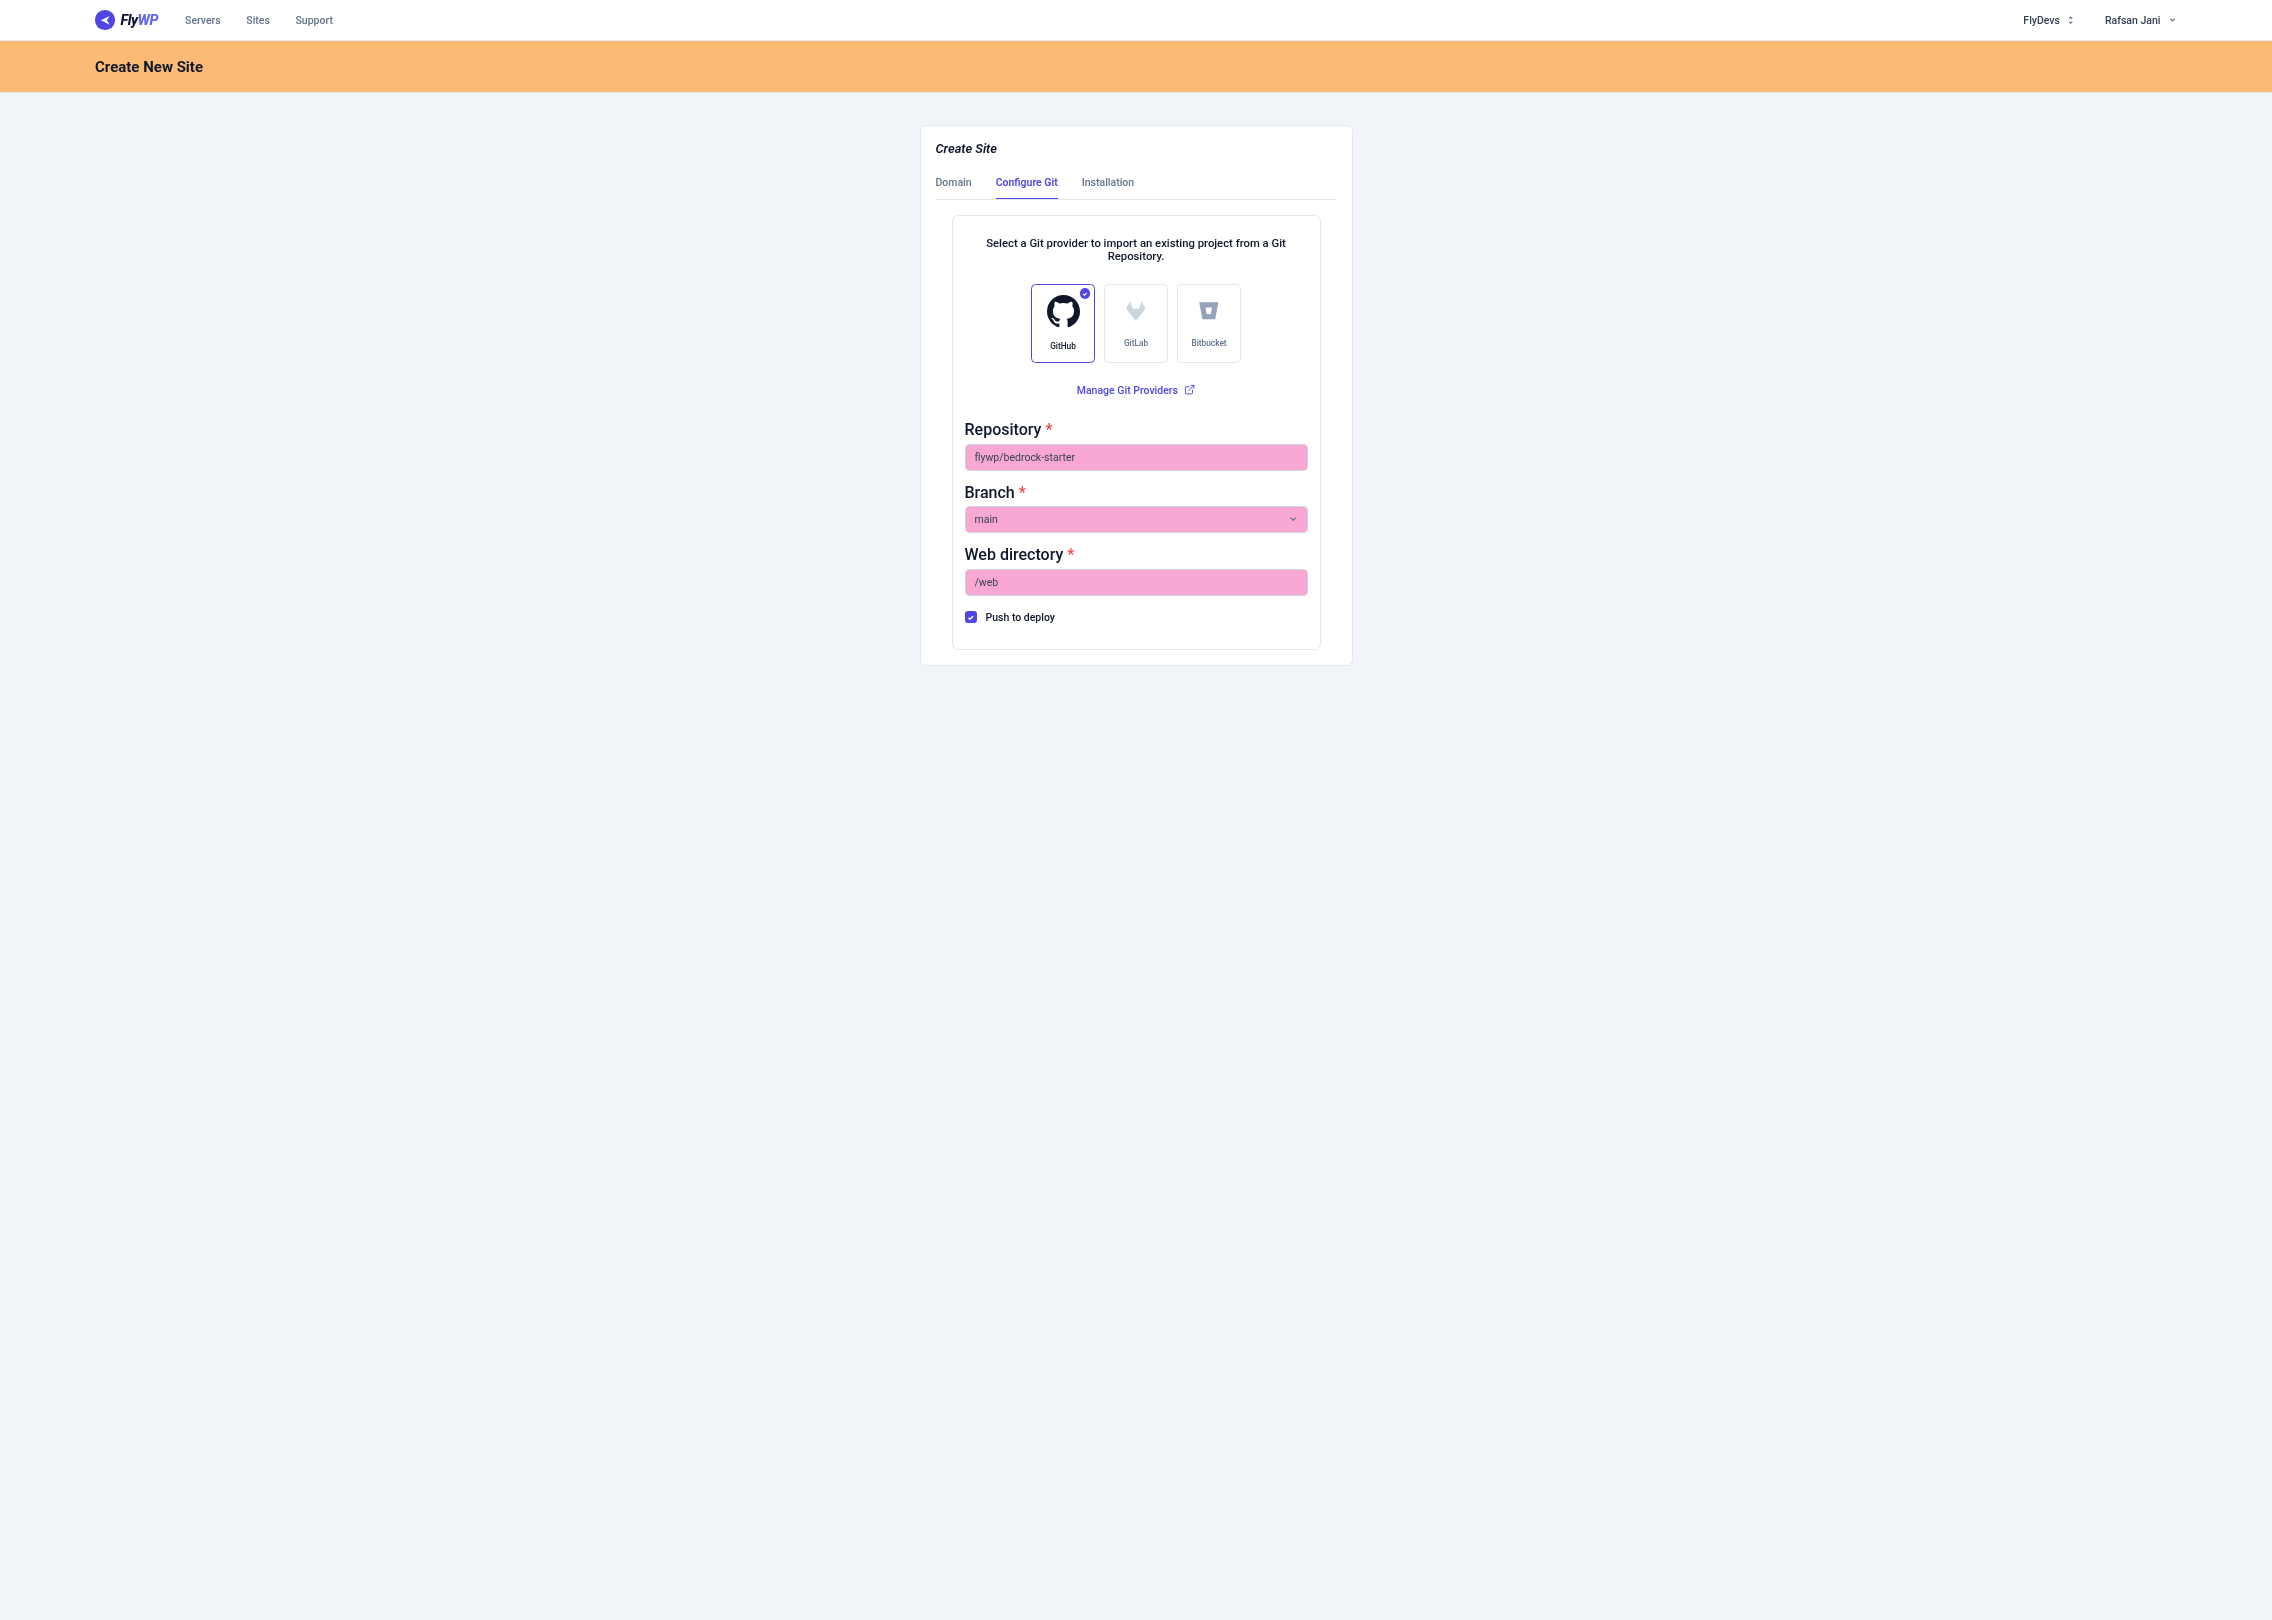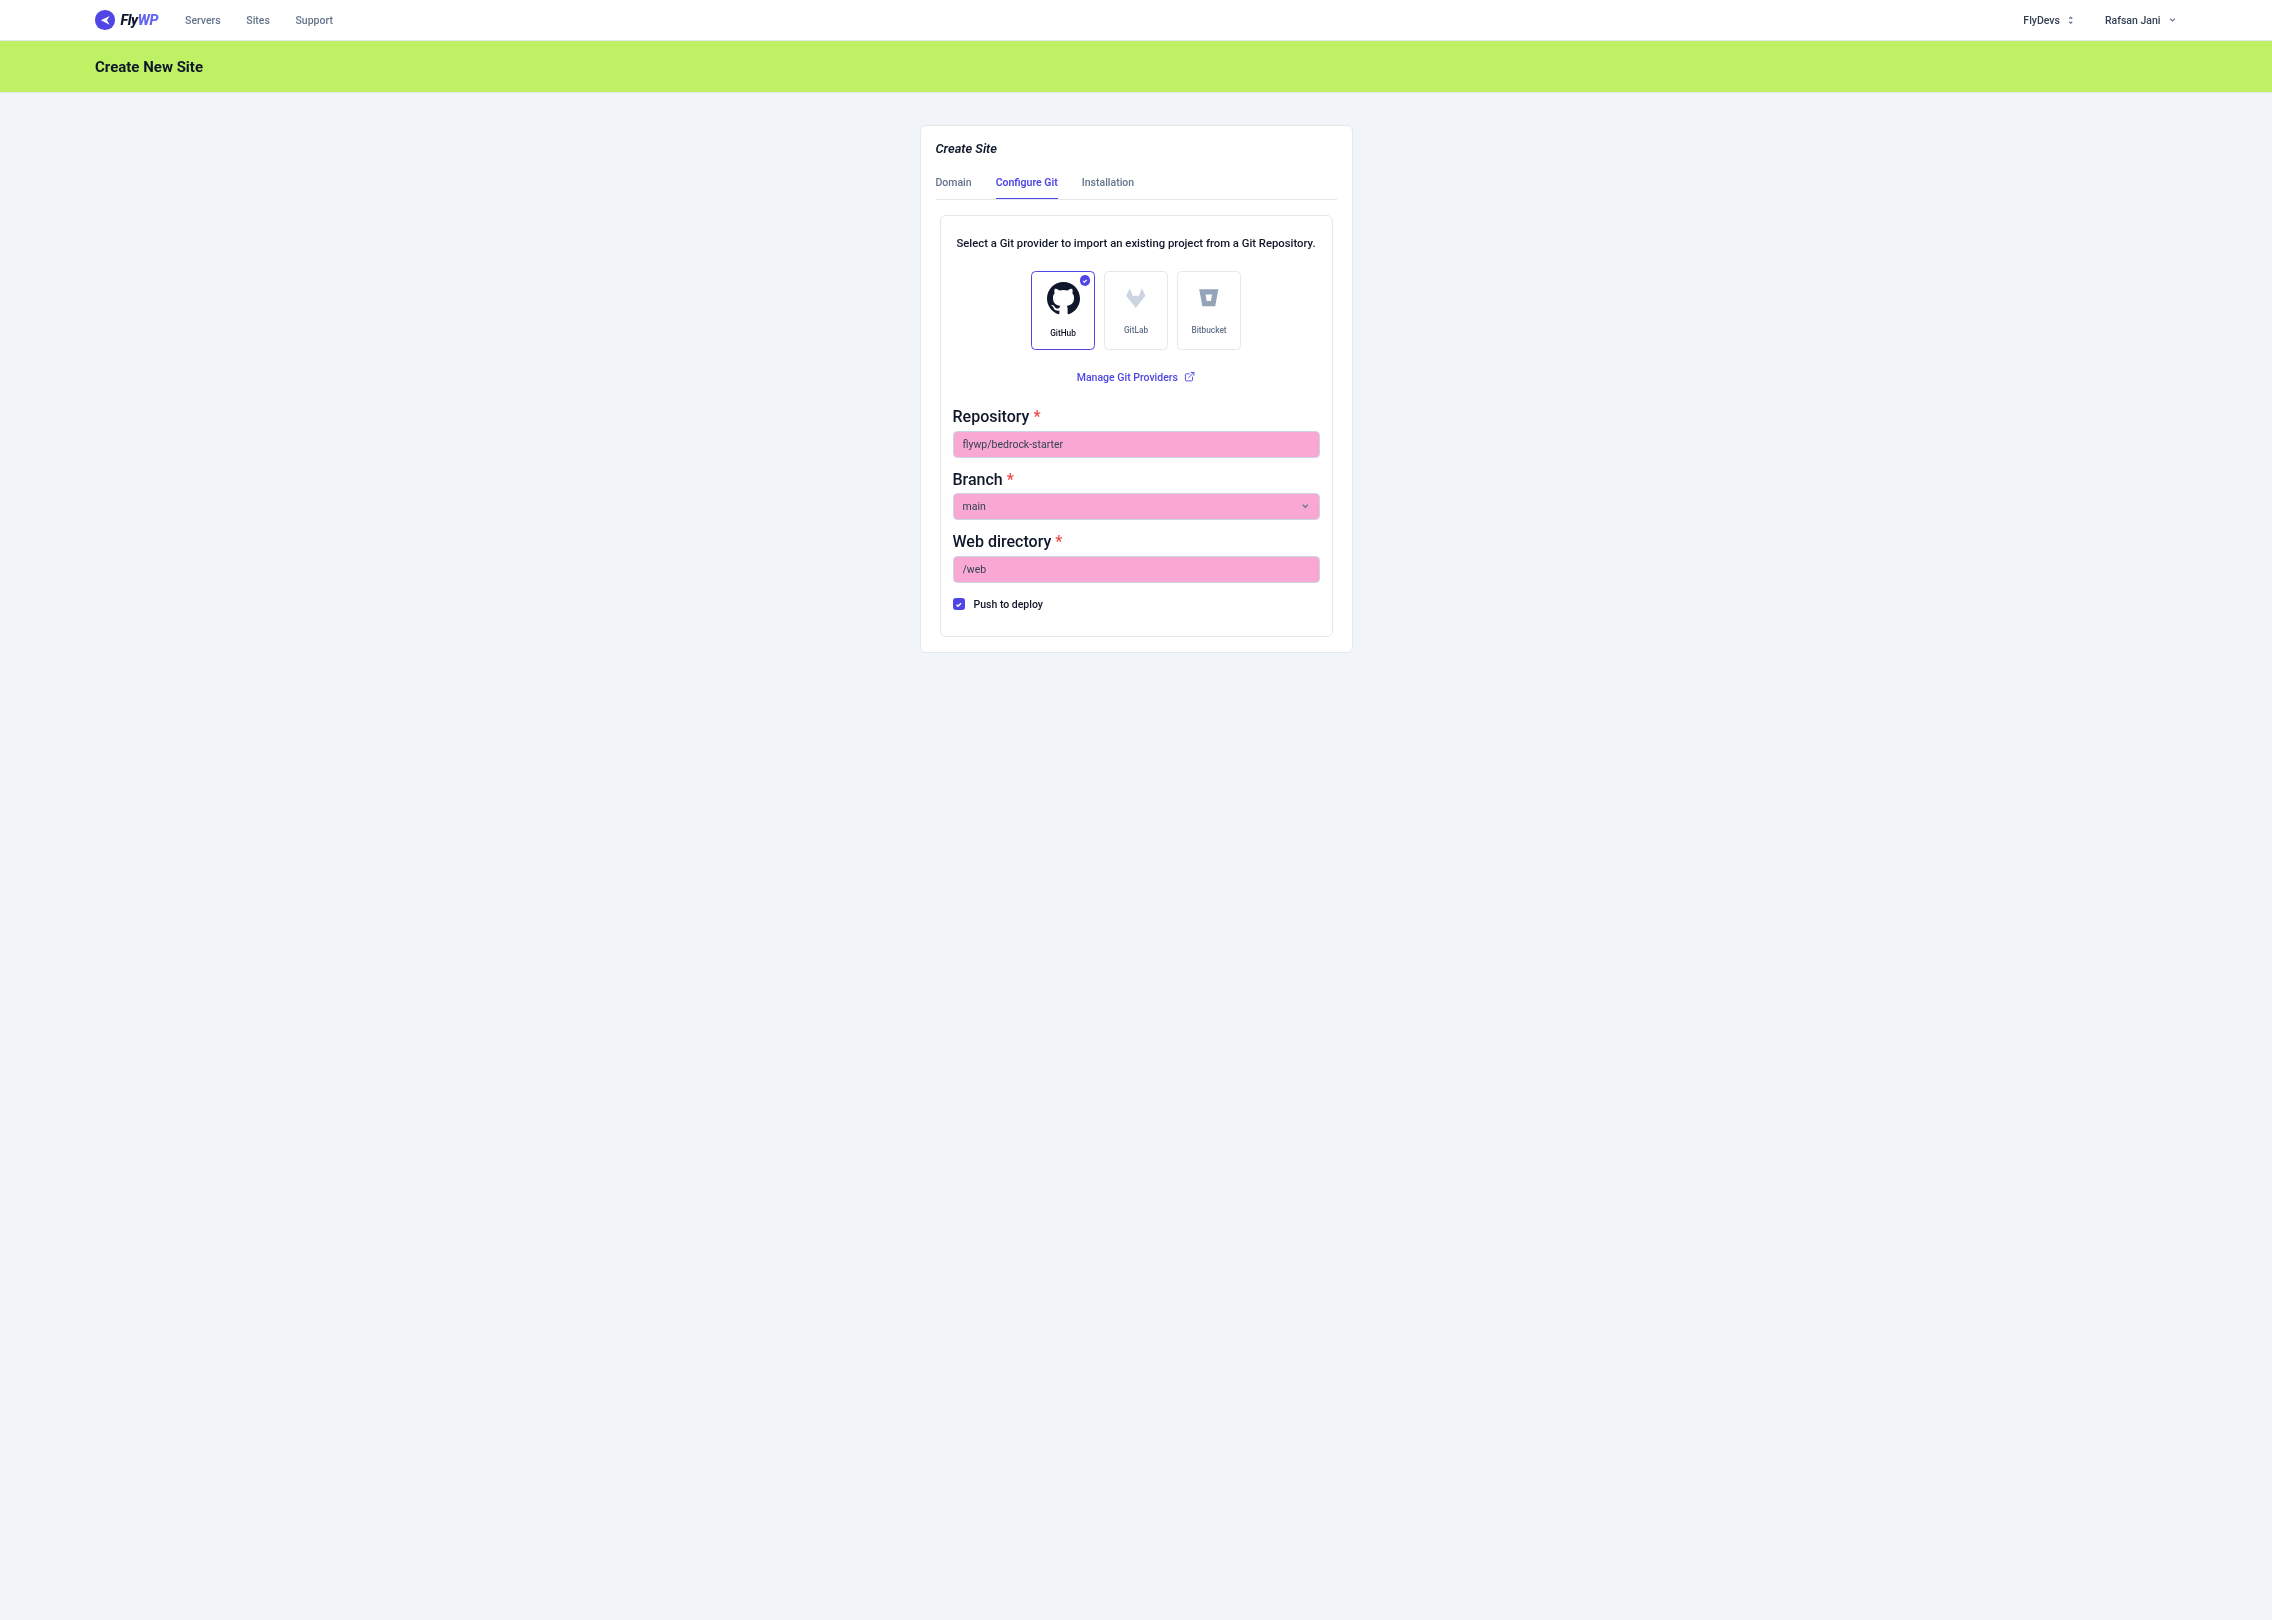--- a/index.html
+++ b/index.html
@@ -27,38 +27,38 @@
     .logo-text { font-size: 14.3px; font-weight: 800; font-style: italic; color: #0f172a; letter-spacing: -0.4px;}
     .logo-text .wp { color: #6366f1; }
     .nav-links { display: flex; gap: 25.6px; }
     .nav-link { color: #64748b; font-size: 10.5px; font-weight: 500; cursor: pointer; }
     .nav-right { display: flex; align-items: center; gap: 30px; }
     .nav-selector { display: flex; align-items: center; gap: 7.5px; color: #334155; font-size: 10.5px; cursor: pointer; font-weight: 500;}
     .chevron-updown { display: flex; flex-direction: column; gap: 0.8px; color: #64748b;}
     .sub-header {
       padding: 16.5px 95px;
       border-bottom: 0.8px solid #e5e7eb;
-      background: #bef264;
+      background: #fdba74;
     }
     .page-title { font-size: 15px; font-weight: 700; color: #0f172a; }
     .main-area { background: #f1f5f9; padding: 32px 0 38px; min-height: calc(100vh - 89px); }
     .card {
       width: 433px;
       margin: 0 auto;
       background: #fff;
       border: 0.8px solid #e5e7eb;
       border-radius: 6px;
     }
     .card-body { padding: 15px 15px 0; }
     .card-title { font-size: 12.8px; font-weight: 600; color: #0f172a; margin-bottom: 19.5px; font-style: italic; }
     .tabs { display: flex; gap: 24px; border-bottom: 0.8px solid #e5e7eb; }
     .tab { padding-bottom: 9.8px; font-size: 10.5px; color: #64748b; cursor: pointer; font-weight: 500; border-bottom: 1.5px solid transparent; margin-bottom: -0.8px;}
     .tab.active { color: #4f46e5; border-bottom: 1.5px solid #4f46e5; font-weight: 600;}
     .panel {
-      margin: 15px 4px 0;
+      margin: 15px 16px 0;
       border: 0.8px solid #e5e7eb;
       border-radius: 6px;
       padding: 21px 12px 18px;
     }
     .panel-desc { text-align: center; font-size: 11.3px; color: #0f172a; margin-bottom: 21px; font-weight: 500;}
     .providers { display: flex; justify-content: center; gap: 9px; margin-bottom: 21px; }
     .provider {
       width: 64px; height: 79px;
       border: 0.8px solid #e5e7eb; border-radius: 4.5px;
       display: flex; flex-direction: column; align-items: center; justify-content: center;

